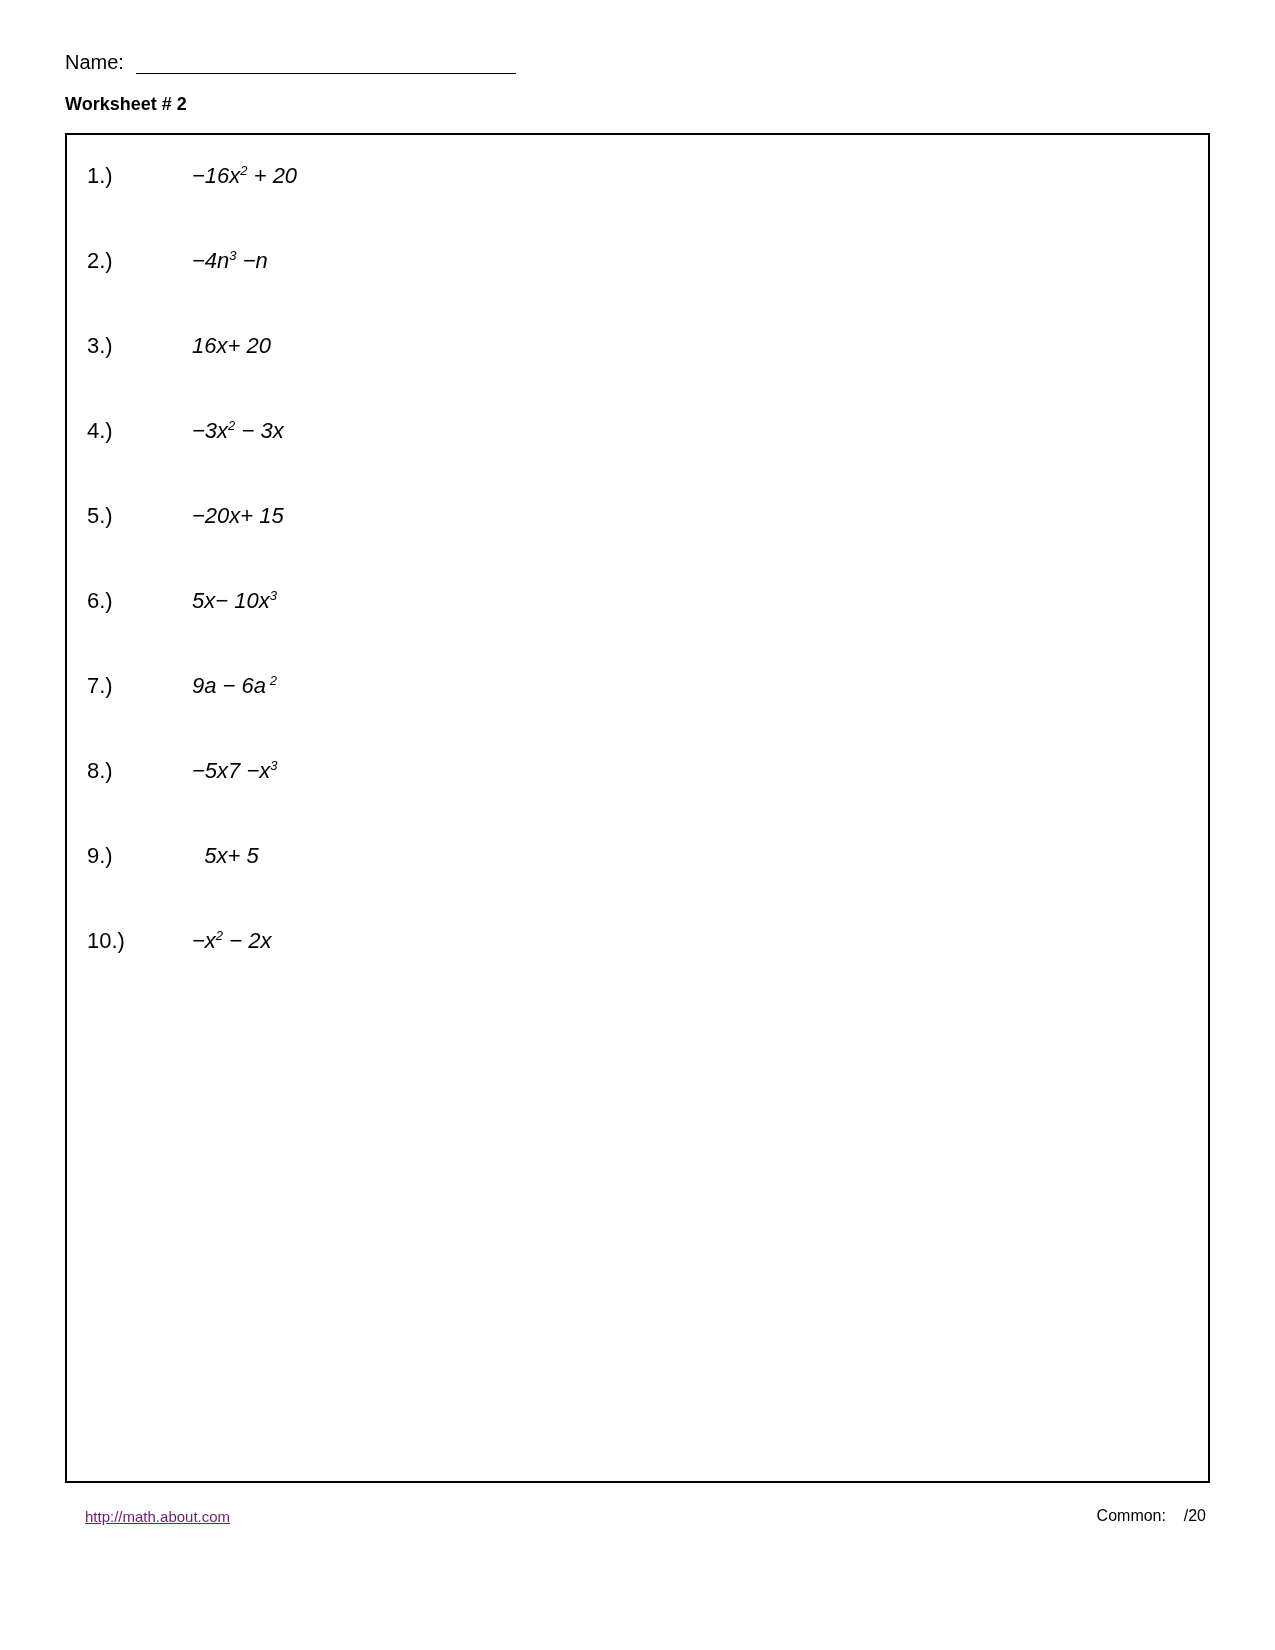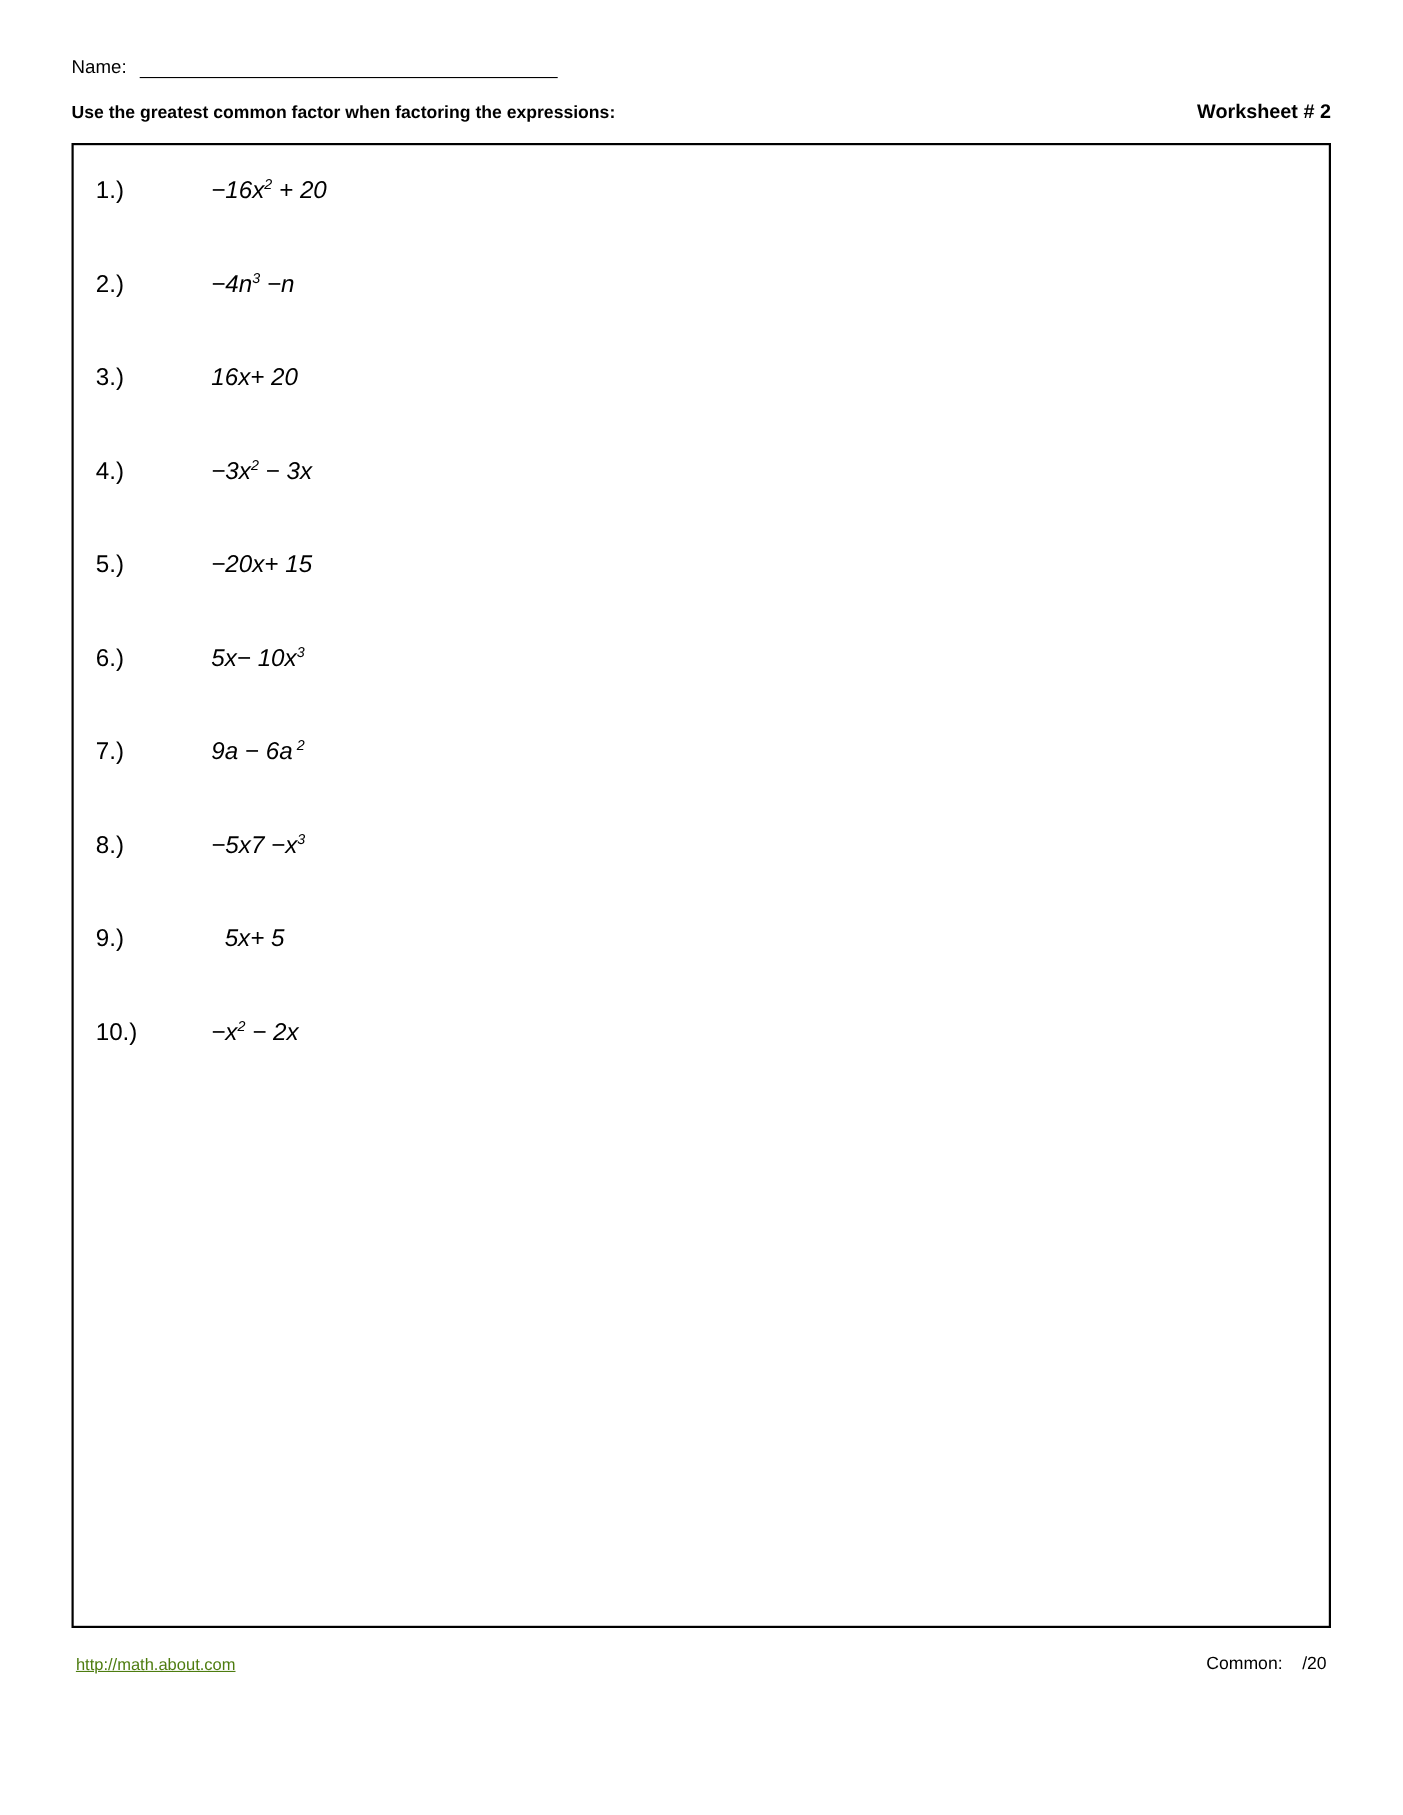--- a/index.html
+++ b/index.html
@@ -23,21 +23,21 @@
       align-items: flex-start;
       margin-bottom: 20px;
     }
 
     .header-left {
       font-size: 16px;
       line-height: 1.5;
     }
 
     .header-right {
-      font-size: 17px;
+      font-size: 20px;
       display: flex;
       align-items: center;
       gap: 8px;
     }
 
     .name-line {
       display: inline-block;
       width: 380px;
       border-bottom: 1.5px solid #000;
       margin-left: 4px;
@@ -95,41 +95,41 @@
 
     .footer {
       display: flex;
       justify-content: space-between;
       align-items: center;
       margin-top: 24px;
       padding: 0 4px;
     }
 
     .footer-link {
-      color: #4d7c0f;
+      color: #701a75;
       text-decoration: underline;
       font-size: 15px;
+      margin-left: 16px;
     }
 
     .footer-score {
       font-size: 16px;
     }
   </style>
 </head>
 <body>
 
 <div class="header-section">
   <div class="header-right">
     <span>Name:</span>
     <span class="name-line">&nbsp;</span>
   </div>
 </div>
 
 <div class="instruction-row">
-  <span class="instruction-text">Use the greatest common factor when factoring the expressions:</span>
   <span class="worksheet-title">Worksheet # 2</span>
 </div>
 
 <div class="problems-box">
   <div class="problem">
     <span class="problem-number">1.)</span>
     <span class="problem-expr">−16<i>x</i><sup>2</sup> + 20</span>
   </div>
   <div class="problem">
     <span class="problem-number">2.)</span>

